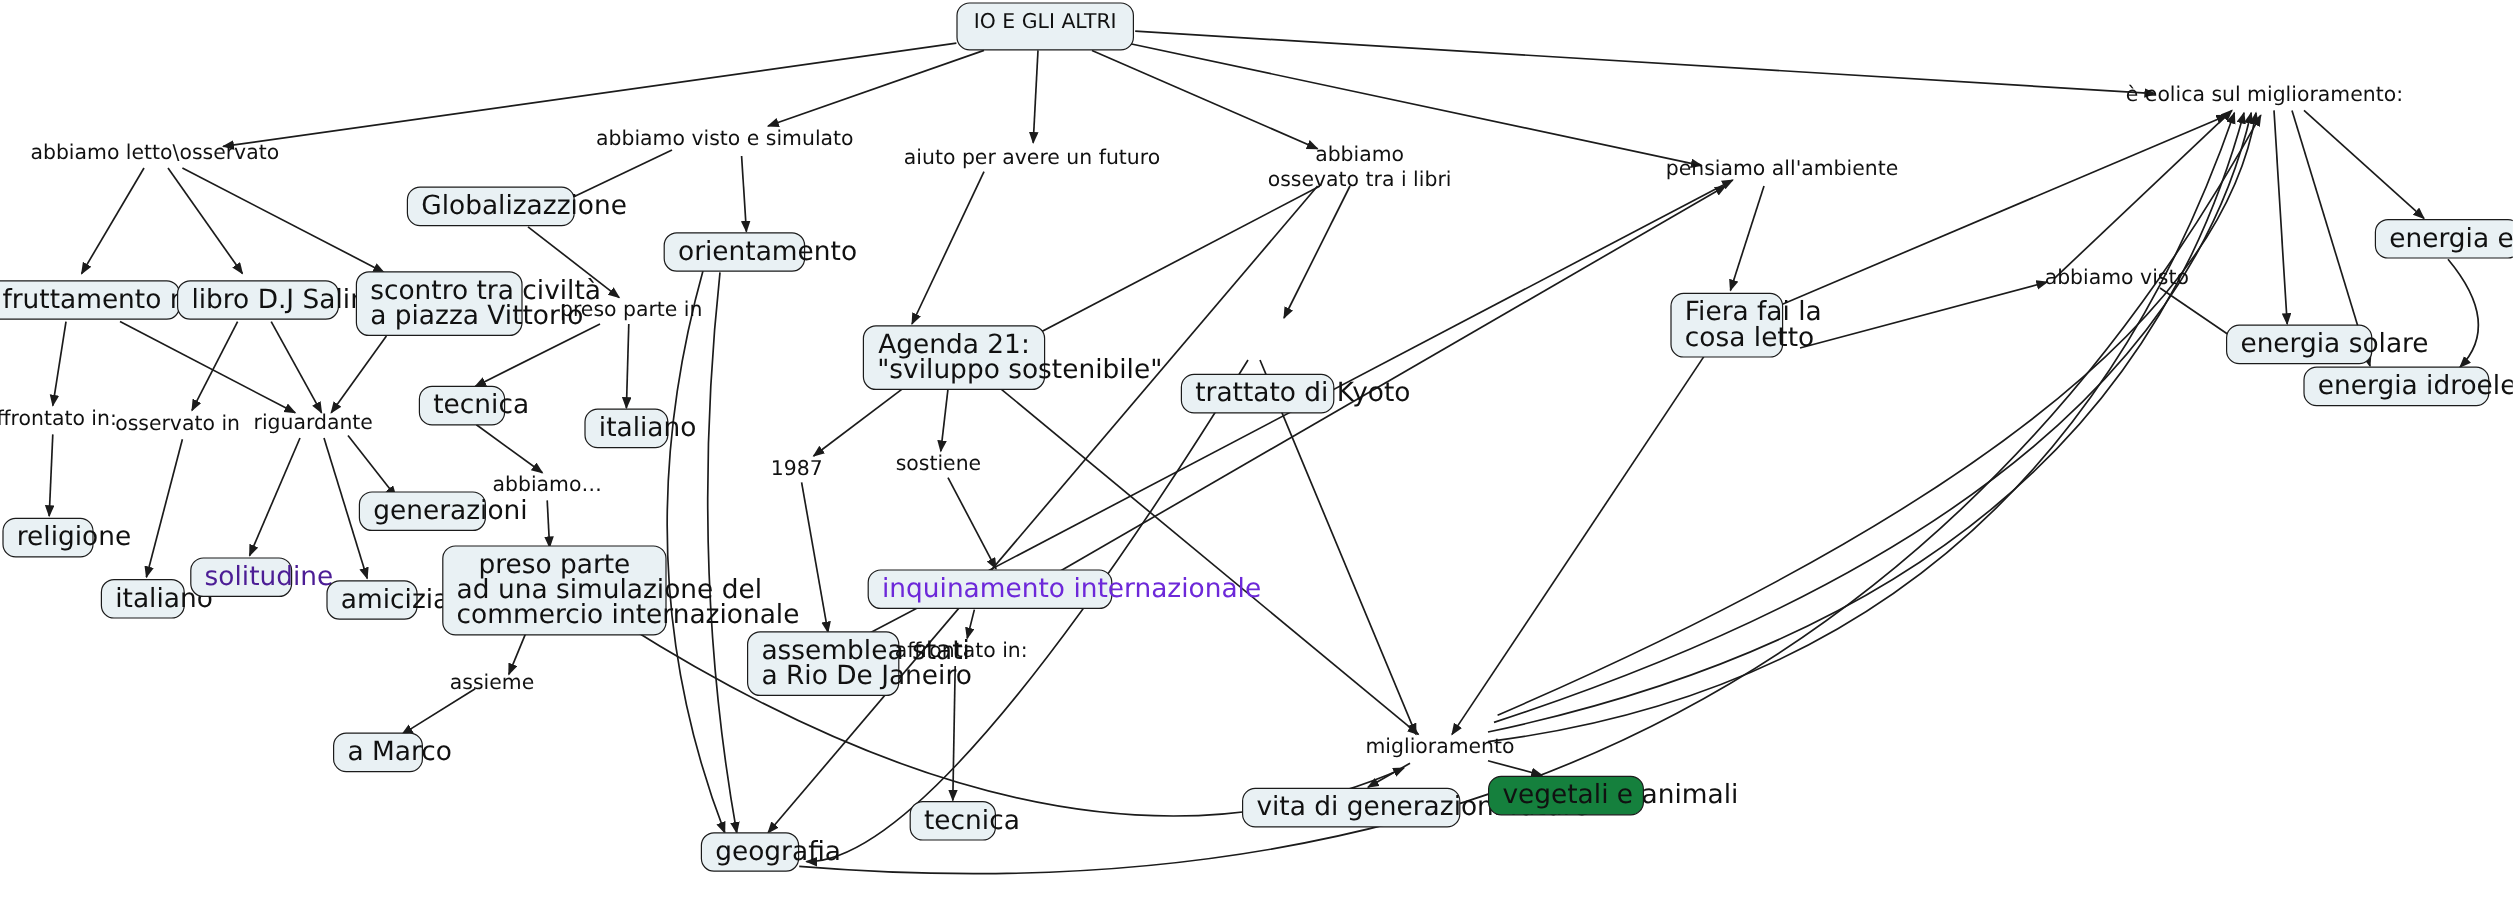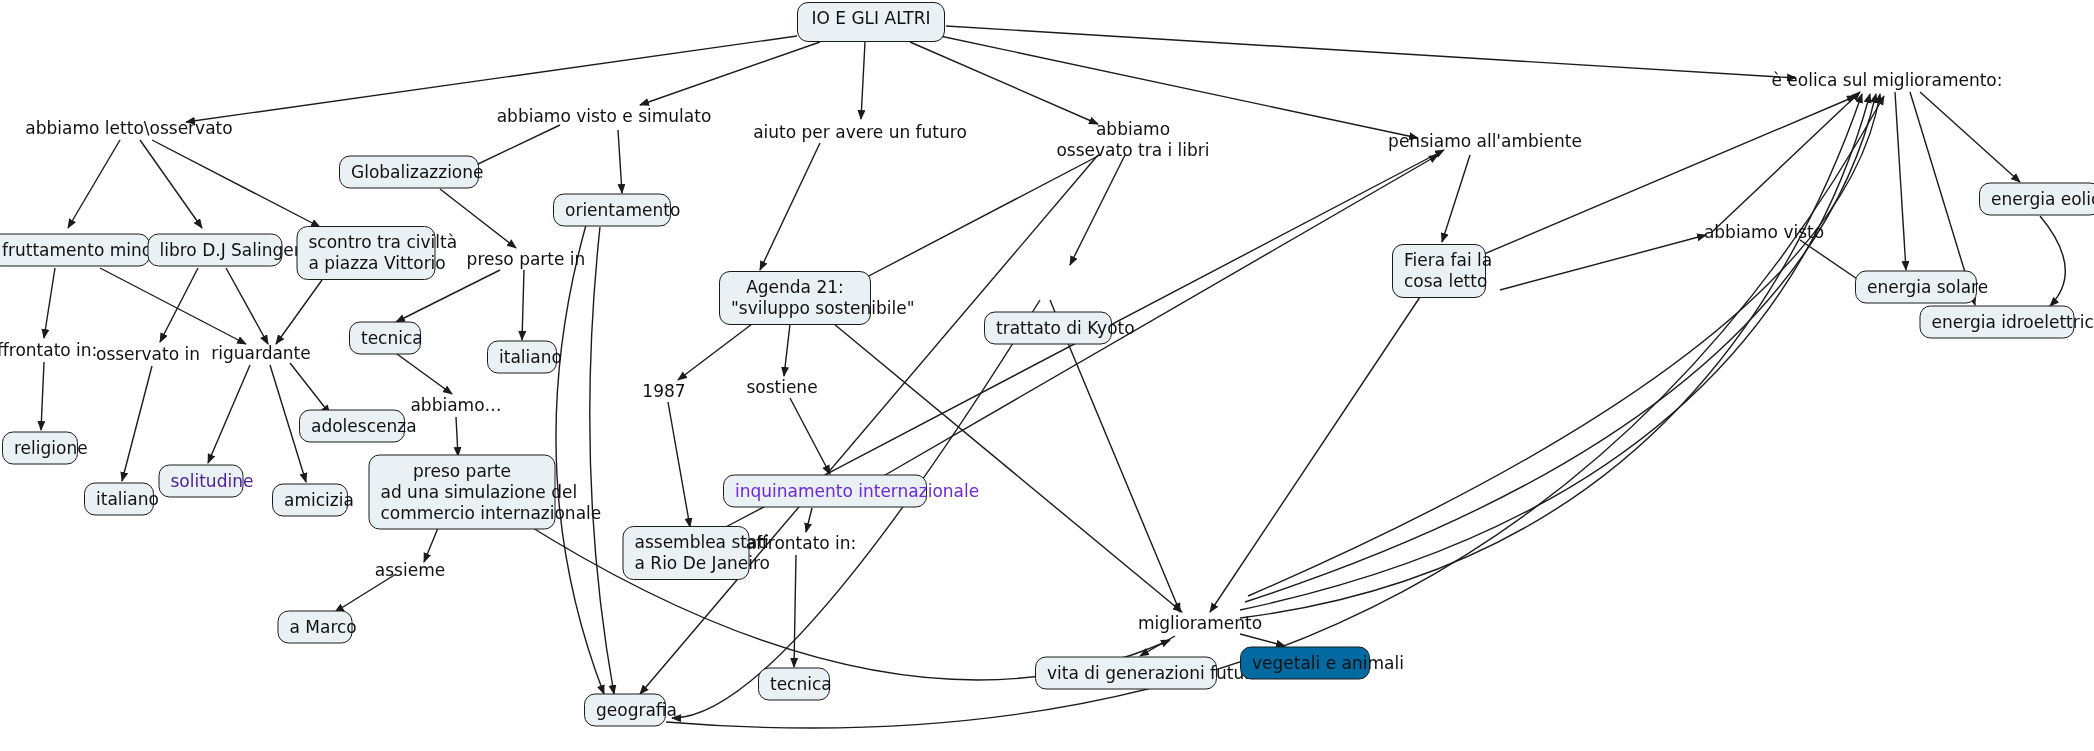--- a/index.html
+++ b/index.html
@@ -5,21 +5,21 @@
   html,body{margin:0;padding:0;background:#ffffff;}
   body{width:2094px;height:751px;overflow:hidden;font-family:"DejaVu Sans",sans-serif;}
   #map{position:relative;width:2094px;height:751px;background:#fff;}
   svg.edges{position:absolute;left:0;top:0;width:2094px;height:751px;pointer-events:none;}
   .node{
     position:absolute;
     background:#e9f1f4;
     border:1.3px solid #1b1b1b;
     border-radius:11px;
     color:#111;
-    font-size:17px;
+    font-size:22px;
     line-height:21px;
     text-align:center;
     padding:5px 11px;
     box-sizing:border-box;
     white-space:pre;
     transform:translate(-50%,-50%);
     cursor:default;
   }
   .linklabel{
     position:absolute;
@@ -116,37 +116,37 @@
       <div class="node" style="left: 215px; top: 250px; width: 135px; min-height: 33px; background: rgb(233, 241, 244); border-color: rgb(27, 27, 27); color: rgb(17, 17, 17);">libro D.J Salinger</div>
       <div class="node" style="left: 366px; top: 253px; width: 139px; min-height: 52px; background: rgb(233, 241, 244); border-color: rgb(27, 27, 27); color: rgb(17, 17, 17);">scontro tra civiltà
 a piazza Vittorio</div>
       <div class="node" style="left: 612px; top: 210px; width: 118px; min-height: 33px; background: rgb(233, 241, 244); border-color: rgb(27, 27, 27); color: rgb(17, 17, 17);">orientamento</div>
       <div class="node" style="left: 385px; top: 338px; width: 72px; min-height: 33px; background: rgb(233, 241, 244); border-color: rgb(27, 27, 27); color: rgb(17, 17, 17);">tecnica</div>
       <div class="node" style="left: 522px; top: 357px; width: 70px; min-height: 33px; background: rgb(233, 241, 244); border-color: rgb(27, 27, 27); color: rgb(17, 17, 17);">italiano</div>
       <div class="node" style="left: 40px; top: 448px; width: 76px; min-height: 33px; background: rgb(233, 241, 244); border-color: rgb(27, 27, 27); color: rgb(17, 17, 17);">religione</div>
       <div class="node" style="left: 119px; top: 499px; width: 70px; min-height: 33px; background: rgb(233, 241, 244); border-color: rgb(27, 27, 27); color: rgb(17, 17, 17);">italiano</div>
       <div class="node" style="left: 201px; top: 481px; width: 85px; min-height: 33px; background: rgb(233, 241, 244); border-color: rgb(27, 27, 27); color: #4c1d95;">solitudine</div>
       <div class="node" style="left: 310px; top: 500px; width: 76px; min-height: 33px; background: rgb(233, 241, 244); border-color: rgb(27, 27, 27); color: rgb(17, 17, 17);">amicizia</div>
-      <div class="node" style="left: 352px; top: 426px; width: 106px; min-height: 33px; background: rgb(233, 241, 244); border-color: rgb(27, 27, 27); color: rgb(17, 17, 17);">adolescenza</div>
+      <div class="node" style="left: 352px; top: 426px; width: 106px; min-height: 33px; background: rgb(233, 241, 244); border-color: rgb(27, 27, 27); color: rgb(17, 17, 17);">generazioni</div>
       <div class="node" style="left: 462px; top: 492px; width: 187px; min-height: 72px; background: rgb(233, 241, 244); border-color: rgb(27, 27, 27); color: rgb(17, 17, 17);">preso parte
 ad una simulazione del
 commercio internazionale</div>
       <div class="node" style="left: 315px; top: 627px; width: 75px; min-height: 33px; background: rgb(233, 241, 244); border-color: rgb(27, 27, 27); color: rgb(17, 17, 17);">a Marco</div>
       <div class="node" style="left: 795px; top: 298px; width: 152px; min-height: 52px; background: rgb(233, 241, 244); border-color: rgb(27, 27, 27); color: rgb(17, 17, 17);">Agenda 21:
 "sviluppo sostenibile"</div>
       <div class="node" style="left: 1048px; top: 283px; width: 128px; min-height: 33px; background: rgb(233, 241, 244); border-color: rgb(27, 27, 27); color: rgb(17, 17, 17); margin-top: 45px;">trattato di Kyoto</div>
       <div class="node" style="left: 1439px; top: 271px; width: 94px; min-height: 52px; background: rgb(233, 241, 244); border-color: rgb(27, 27, 27); color: rgb(17, 17, 17);">Fiera fai la
 cosa letto</div>
       <div class="node" style="left: 686px; top: 553px; width: 127px; min-height: 52px; background: rgb(233, 241, 244); border-color: rgb(27, 27, 27); color: rgb(17, 17, 17);">assemblea stati
 a Rio De Janeiro</div>
       <div class="node" style="left: 825px; top: 491px; width: 204px; min-height: 33px; background: rgb(233, 241, 244); border-color: rgb(27, 27, 27); color: #6d28d9;">inquinamento internazionale</div>
       <div class="node" style="left: 794px; top: 684px; width: 72px; min-height: 33px; background: rgb(233, 241, 244); border-color: rgb(27, 27, 27); color: rgb(17, 17, 17);">tecnica</div>
       <div class="node" style="left: 625px; top: 710px; width: 82px; min-height: 33px; background: rgb(233, 241, 244); border-color: rgb(27, 27, 27); color: rgb(17, 17, 17);">geografia</div>
       <div class="node" style="left: 1126px; top: 673px; width: 182px; min-height: 33px; background: rgb(233, 241, 244); border-color: rgb(27, 27, 27); color: rgb(17, 17, 17);">vita di generazioni future</div>
-      <div class="node" style="left: 1305px; top: 663px; width: 130px; min-height: 33px; background: #0369a1; border-color: rgb(27, 27, 27); color: rgb(17, 17, 17);">vegetali e animali</div>
+      <div class="node" style="left: 1305px; top: 663px; width: 130px; min-height: 33px; background: #15803d; border-color: rgb(27, 27, 27); color: rgb(17, 17, 17);">vegetali e animali</div>
       <div class="node" style="left: 2040px; top: 199px; width: 122px; min-height: 33px; background: rgb(233, 241, 244); border-color: rgb(27, 27, 27); color: rgb(17, 17, 17);">energia eolica</div>
       <div class="node" style="left: 1916px; top: 287px; width: 122px; min-height: 33px; background: rgb(233, 241, 244); border-color: rgb(27, 27, 27); color: rgb(17, 17, 17);">energia solare</div>
       <div class="node" style="left: 1997px; top: 322px; width: 155px; min-height: 33px; background: rgb(233, 241, 244); border-color: rgb(27, 27, 27); color: rgb(17, 17, 17);">energia idroelettrica</div>
       <div class="linklabel" style="left: 129px; top: 128px; color: rgb(17, 17, 17);">abbiamo letto\osservato</div>
       <div class="linklabel" style="left: 604px; top: 116px; color: rgb(17, 17, 17);">abbiamo visto e simulato</div>
       <div class="linklabel" style="left: 860px; top: 132px; color: rgb(17, 17, 17);">aiuto per avere un futuro</div>
       <div class="linklabel" style="left: 1133px; top: 140px; color: rgb(17, 17, 17);">abbiamo
 ossevato tra i libri</div>
       <div class="linklabel" style="left: 1485px; top: 141px; color: rgb(17, 17, 17);">pensiamo all'ambiente</div>
       <div class="linklabel" style="left: 1887px; top: 80px; color: rgb(17, 17, 17);">è eolica sul miglioramento:</div>

